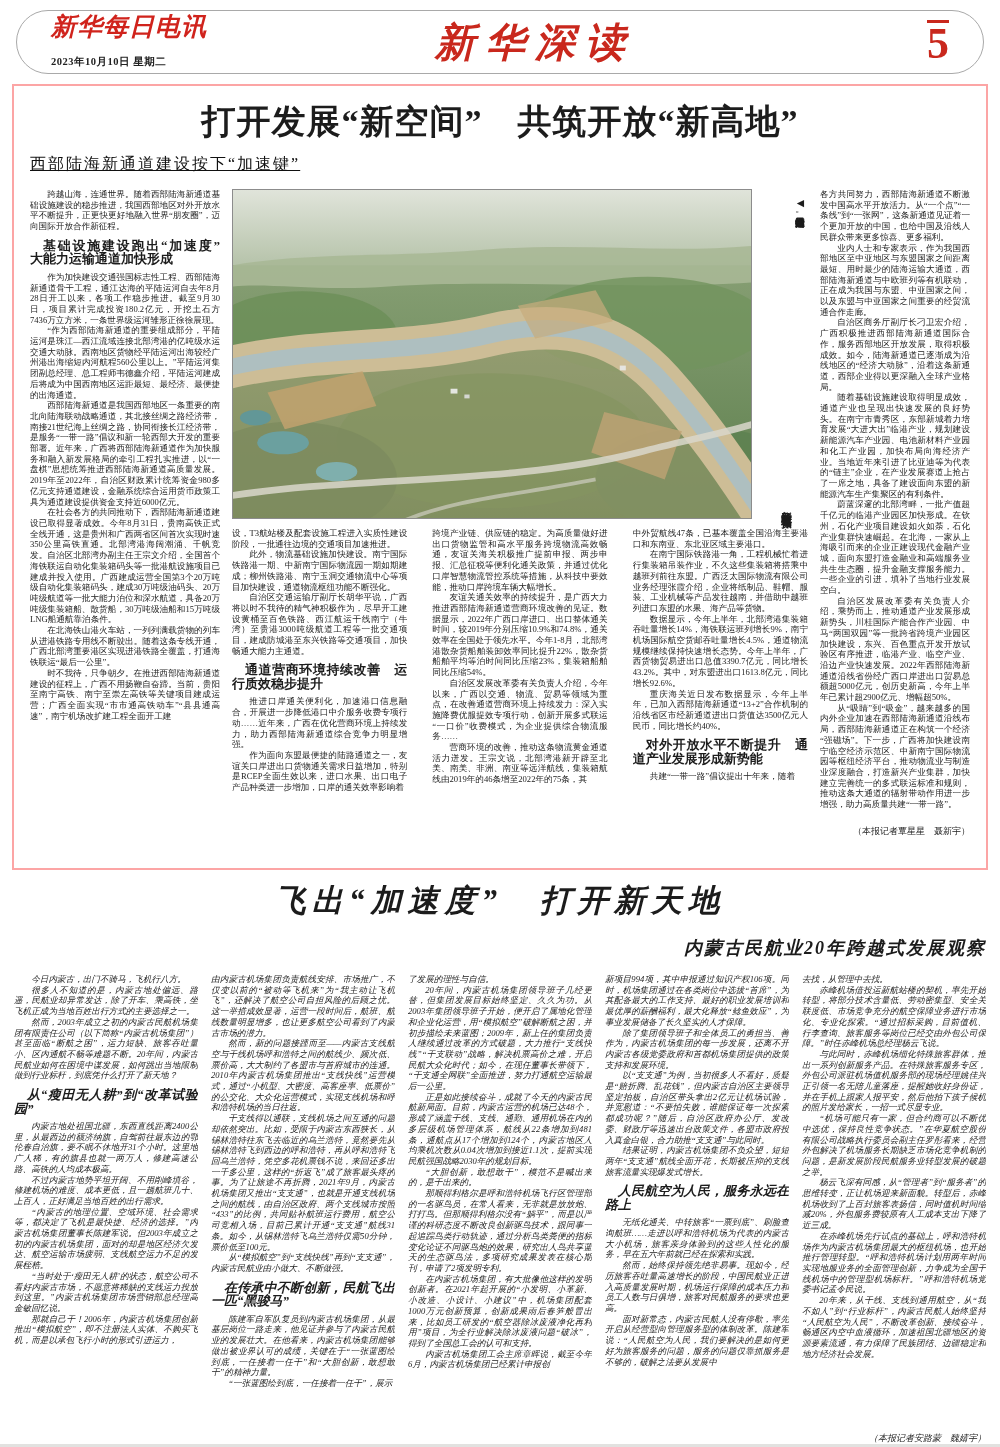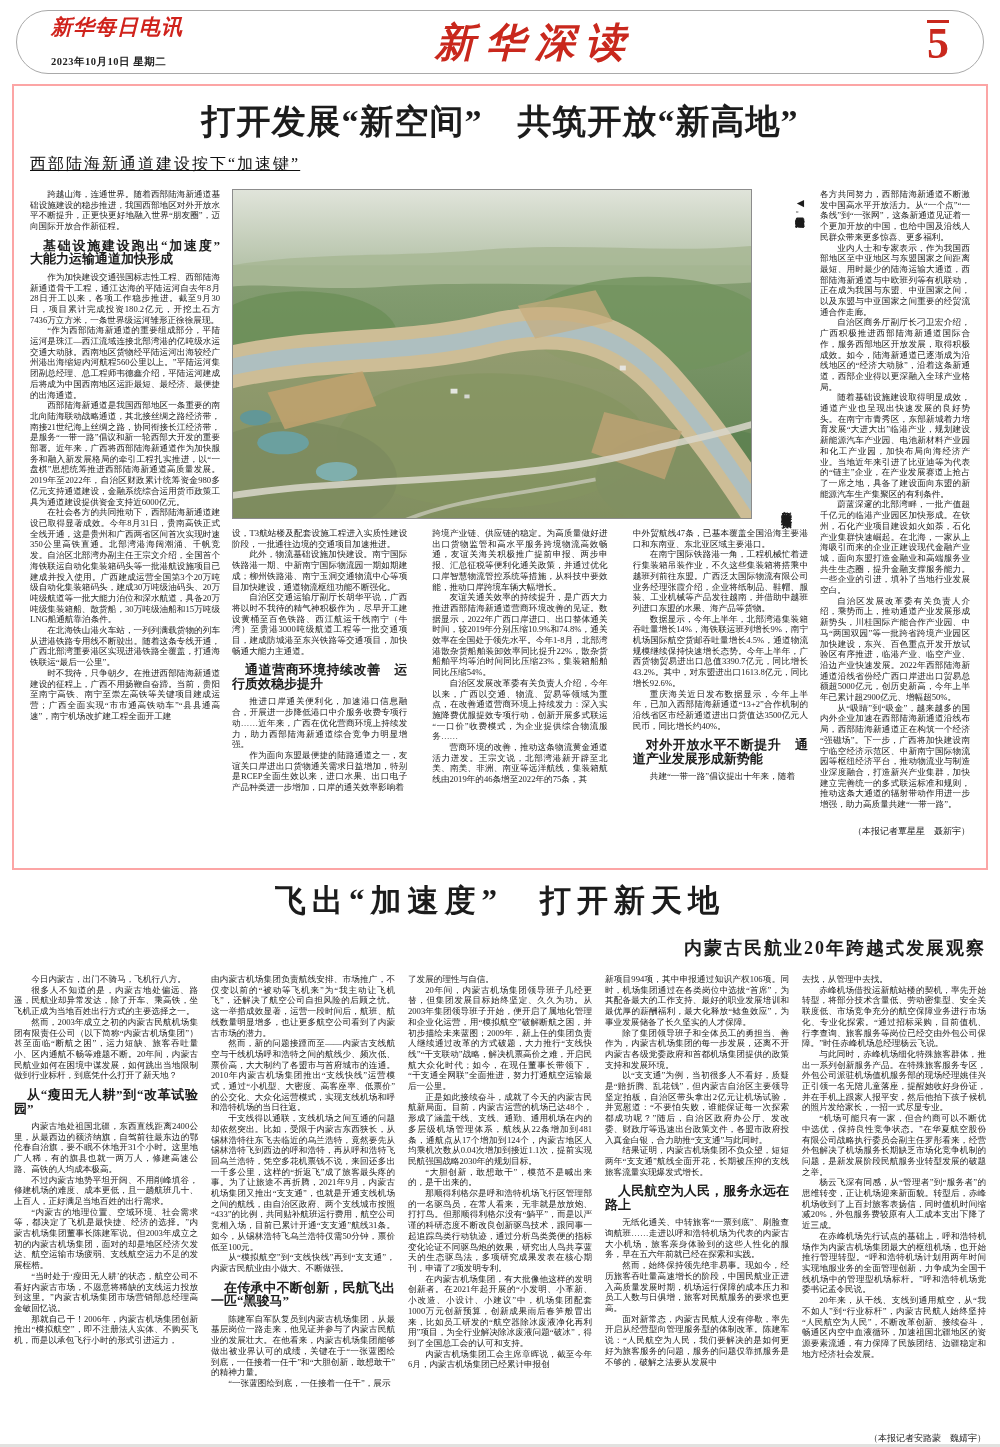--- a/index.html
+++ b/index.html
@@ -8,21 +8,21 @@
     font-family:"Liberation Serif","DejaVu Serif",serif;color:#1c1c1c;
     position:relative;box-sizing:border-box;padding:6px 10px 0;overflow:hidden;
     border-bottom:3px solid #e2e2e0;
   }
   
   .masthead-bar{
     height:62px;border:1.5px solid #a9a9a9;border-radius:34px;
     display:flex;align-items:center;padding:0 34px;margin:4px 6px 10px;
   }
   .mast-left{width:230px;}
-  .mast-logo{color:#d0231c;font-weight:700;font-size:21px;font-style:italic;letter-spacing:1px;line-height:24px;}
+  .mast-logo{color:#d0231c;font-weight:700;font-size:25px;font-style:italic;letter-spacing:1px;line-height:24px;}
   .mast-date{font-size:10.5px;font-weight:700;color:#222;margin-top:16px;letter-spacing:.5px;}
   .mast-center{flex:1;text-align:center;}
   .section-title{color:#c9281d;font-size:40px;font-weight:700;font-style:italic;letter-spacing:10px;}
   .mast-right{width:160px;text-align:right;}
   .page-num{display:inline-block;color:#c9281d;font-size:44px;font-weight:700;line-height:40px;border-top:3px solid #c9281d;padding-top:1px;}
   
   .a1-box{
     border:2px solid #fca5a5;margin:0 2px 10px;height:786px;box-sizing:border-box;
     padding:14px 16px 16px;overflow:hidden;
   }
@@ -34,21 +34,21 @@
   .photo-row{display:flex;height:330px;margin-bottom:9px;}
   .photo{flex:1;border:1px solid #8c8c8c;overflow:hidden;}
   .photo svg{width:100%;height:100%;display:block;}
   .vcap{width:56px;writing-mode:vertical-rl;font-size:9.5px;line-height:13px;padding:8px 2px 8px 8px;box-sizing:border-box;}
   .vcap .cap{margin:0;}
   .vcap .credit{margin:0;font-weight:700;font-size:10.5px;text-align:end;letter-spacing:1px;}
   .mid-cols{display:flex;gap:25px;flex:1;overflow:hidden;}
   .mid-cols .mcol{flex:1;overflow:hidden;min-width:0;}
   .a1-c5{width:150px;overflow:hidden;position:relative;}
   
-  .a2{margin:0 4px;}
+  .a2{margin:0 4px;font-style:italic;}
   .a2-headline{font-size:31px;font-weight:700;text-align:center;letter-spacing:6px;margin:10px 0 10px;}
   .a2-sub{font-size:18px;font-weight:700;text-align:right;margin:14px 0 14px;letter-spacing:2px;}
   .a2-row{display:flex;gap:13px;height:470px;overflow:hidden;}
   .a2-row .acol{flex:1;overflow:hidden;min-width:0;position:relative;}
   
   .copy{font-size:8.6px;line-height:10.7px;text-align:justify;}
   .copy .para{margin:0;text-indent:2em;}
   .copy .cont{text-indent:0;}
   .copy .subhead{font-size:13px;font-weight:700;line-height:13.5px;margin:7px 0 6px;text-indent:1em;}
   .byline-abs{position:absolute;right:0;bottom:0;background:#fff;font-size:9px;padding:1px 0 0 6px;}

